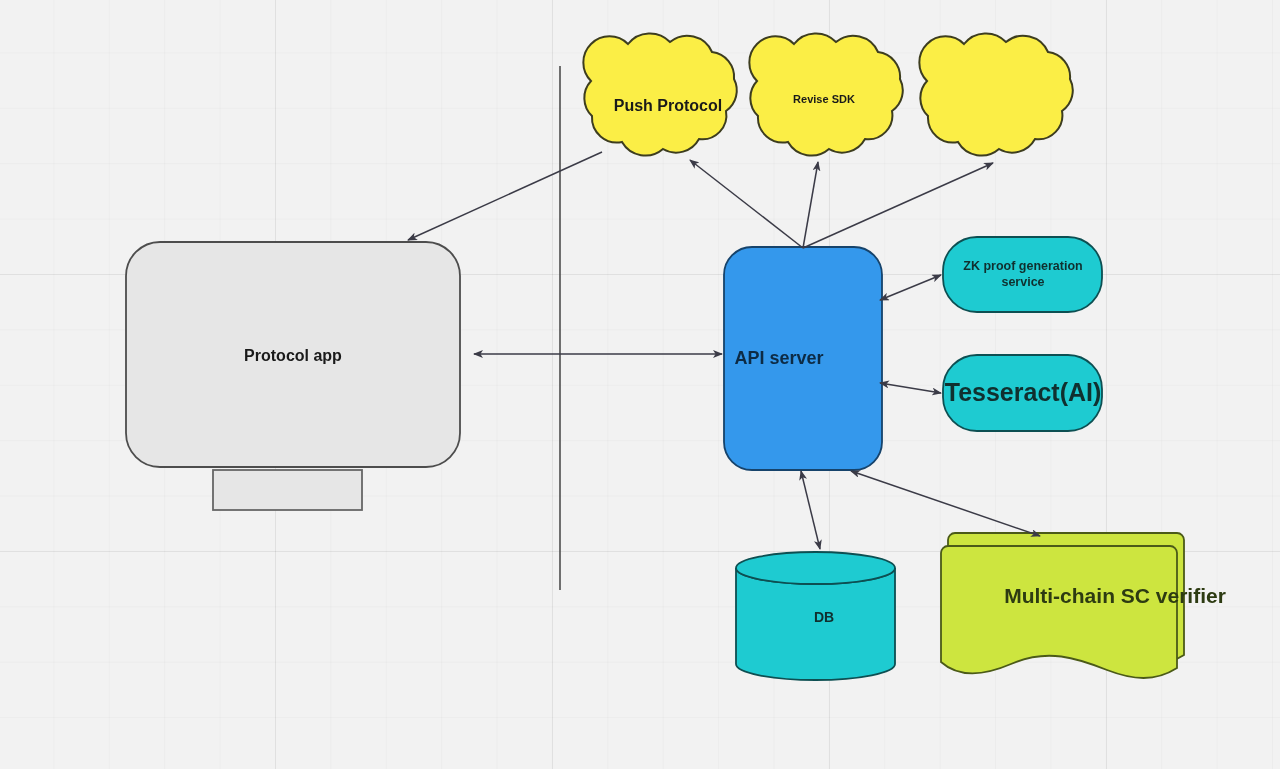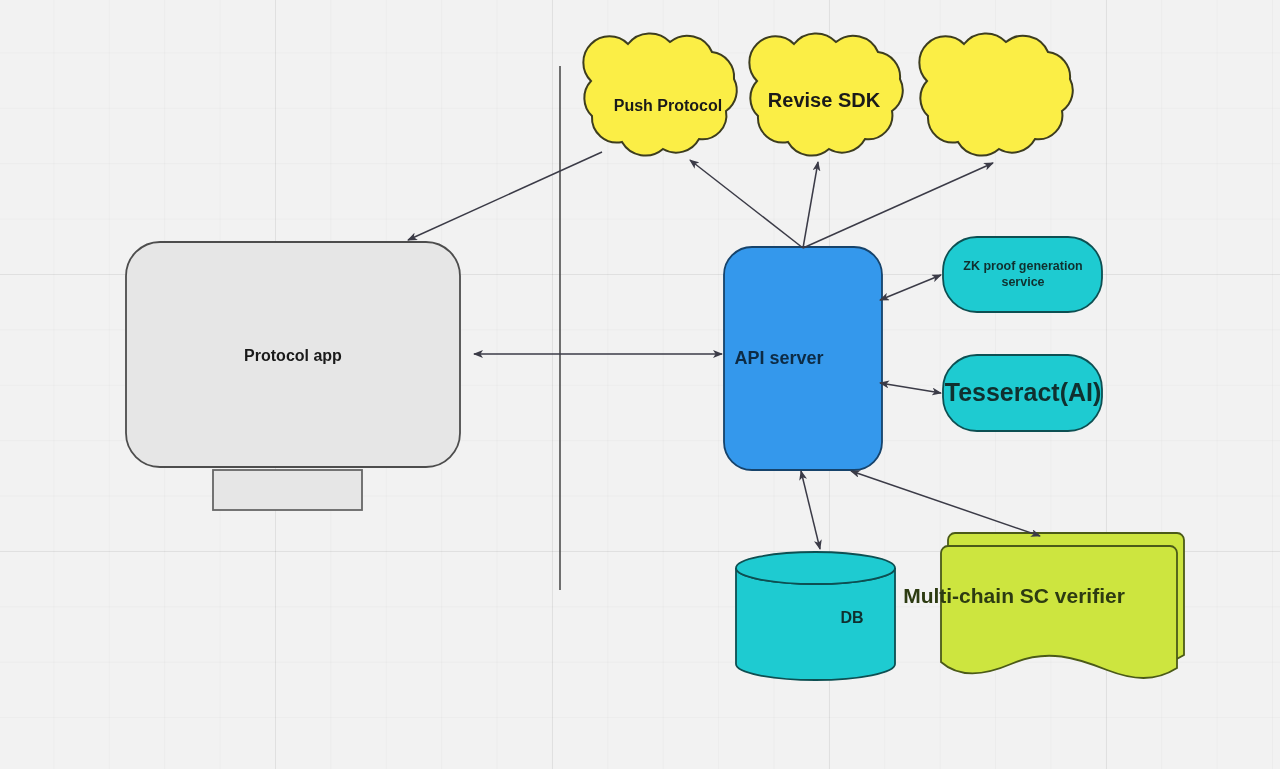--- a/index.html
+++ b/index.html
@@ -43,26 +43,26 @@
     justify-content: center;
     text-align: center;
     color: #10302f;
     font-weight: bold;
     pointer-events: none;
     line-height: 1.25;
   }
   .lbl-frontend { left: 128px; top: 333px; width: 330px; height: 46px; font-size: 16px; color: #1a1a1a; }
   .lbl-api      { left: 688px; top: 340px; width: 182px; height: 36px; font-size: 18px; color: #0d2b45; }
   .lbl-push     { left: 594px; top: 72px;  width: 148px; height: 68px; font-size: 16px; color: #1a1a1a; }
-  .lbl-revise   { left: 750px; top: 82px;  width: 148px; height: 36px; font-size: 20px; color: #1a1a1a; }
+  .lbl-revise   { left: 750px; top: 82px;  width: 148px; height: 36px; font-size: 11px; color: #1a1a1a; }
   .lbl-ipfs     { left: 920px; top: 82px;  width: 148px; height: 36px; font-size: 15px; color: #1a1a1a; }
   .lbl-zk       { left: 948px; top: 248px; width: 150px; height: 54px; font-size: 12.5px; color: #10302f; text-align: center; }
   .lbl-tess     { left: 946px; top: 372px; width: 154px; height: 42px; font-size: 25px; color: #10302f; }
-  .lbl-db       { left: 776px; top: 604px; width: 152px; height: 28px; font-size: 16px; color: #10302f; }
-  .lbl-verifier { left: 896px; top: 578px; width: 236px; height: 36px; font-size: 21px; color: #2d3b12; }
+  .lbl-db       { left: 748px; top: 604px; width: 152px; height: 28px; font-size: 14px; color: #10302f; }
+  .lbl-verifier { left: 997px; top: 578px; width: 236px; height: 36px; font-size: 21px; color: #2d3b12; }
 </style>
 </head>
 <body>
 
 <div id="canvas">
 
   <svg id="diagram-svg" viewBox="0 0 1280 769">
     <defs>
       <marker id="arrowhead" markerWidth="10" markerHeight="8" refX="9" refY="4" orient="auto" markerUnits="userSpaceOnUse">
         <path d="M0,0 L10,4 L0,8 L2.6,4 Z" fill="#3b3b47"></path>

